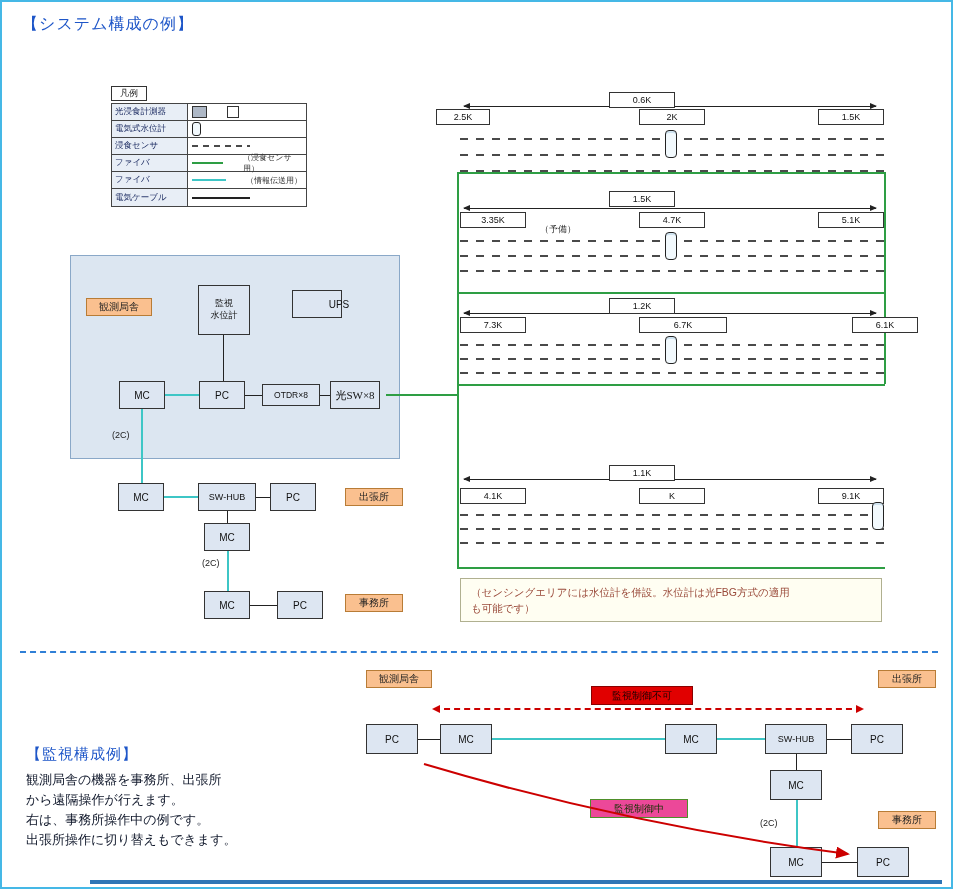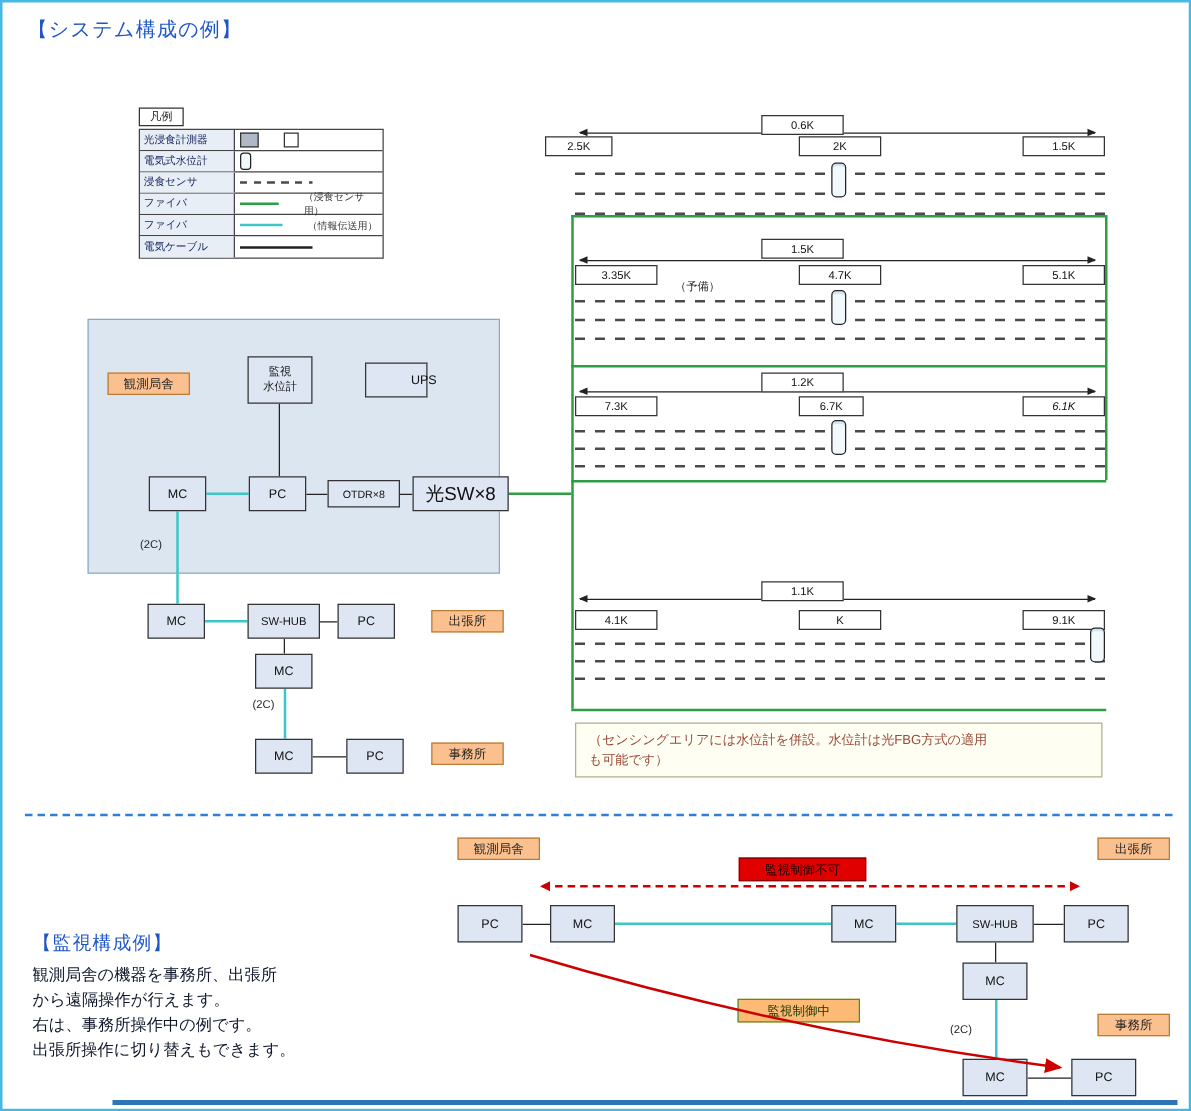--- a/index.html
+++ b/index.html
@@ -2,21 +2,21 @@
 <html><head>
 <meta charset="utf-8">
 <style>
   html,body{margin:0;padding:0;background:#fff;font-family:"Liberation Sans","DejaVu Sans",sans-serif;}
   #canvas{position:relative;width:953px;height:889px;background:#fff;border:2px solid #45b8e6;box-sizing:border-box;overflow:hidden;}
   .h1{position:absolute;color:#1e56c8;font-size:16px;letter-spacing:1px;}
   .h2{position:absolute;color:#17365d;font-size:13px;}
   .node{position:absolute;background:#dde6f2;border:1px solid #333;display:flex;align-items:center;justify-content:center;font-size:10px;color:#111;text-align:center;z-index:2;box-sizing:border-box;}
   .badge-orange{position:absolute;background:#fac08f;border:1px solid #b87c36;display:flex;align-items:center;justify-content:center;font-size:10px;color:#222;z-index:2;box-sizing:border-box;}
   .badge-red{position:absolute;background:#e10000;border:1px solid #8a0000;color:#1c0000;font-size:10px;display:flex;align-items:center;justify-content:center;z-index:2;}
-  .badge-green{position:absolute;background:#fdba74;border:1px solid #4e8f2a;color:#113300;font-size:10px;display:flex;align-items:center;justify-content:center;z-index:2;}
+  .badge-green{position:absolute;background:#ec4899;border:1px solid #4e8f2a;color:#113300;font-size:10px;display:flex;align-items:center;justify-content:center;z-index:2;}
   .post{position:absolute;background:#fff;border:1px solid #333;height:16px;display:flex;align-items:center;justify-content:center;font-size:9px;color:#111;z-index:2;box-sizing:border-box;}
   .hline{position:absolute;height:0;border-top:1px solid #222;z-index:1;}
   .hline.c2{border-top:2px solid #3ec6c6;}
   .hline.g2{border-top:2px solid #2e9e44;}
   .vline{position:absolute;width:0;border-left:1px solid #222;z-index:1;}
   .vline.c2{border-left:2px solid #3ec6c6;}
   .vline.g2{border-left:2px solid #2e9e44;}
   .dash{position:absolute;height:2px;background:repeating-linear-gradient(90deg,#4a4a4a 0 8px,transparent 8px 16px);z-index:1;}
   .cyl{position:absolute;width:10px;height:26px;background:#f2f9fd;border:1px solid #222;border-radius:4px;box-shadow:inset 0 2px 0 #cfe3f0;z-index:3;}
   .small{position:absolute;font-size:9px;color:#222;z-index:2;}
@@ -92,27 +92,27 @@
     <div class="lrow">
       <div class="lcell">電気ケーブル</div>
       <div class="lsym">
           <span class="lsolid" style="width:58px;background:#222;"></span>
         </div>
     </div>
   </div>
 
   <div class="panel" style="left:68px;top:253px;width:328px;height:202px;"></div>
   <div class="badge-orange" style="left:84px;top:296px;width:66px;height:18px;">観測局舎</div>
-  <div class="node pre" style="left:196px;top:283px;width:52px;height:38px;font-size:9px;">監視
+  <div class="node pre" style="left:196px;top:283px;width:52px;height:50px;font-size:9px;">監視
 水位計</div>
   <div class="node" style="left:290px;top:288px;width:50px;height:28px;padding-left:44px;">UPS</div>
   <div class="node" style="left:117px;top:379px;width:46px;height:28px;">MC</div>
   <div class="node" style="left:197px;top:379px;width:46px;height:28px;">PC</div>
   <div class="node" style="left:260px;top:382px;width:58px;height:22px;font-size:8.5px;">OTDR×8</div>
-  <div class="node" style="left:328px;top:379px;width:77px;height:28px;font-size:15px;">光SW×8</div>
+  <div class="node" style="left:328px;top:379px;width:50px;height:28px;font-size:11px;font-family:Liberation Serif, serif;">光SW×8</div>
   <div class="small" style="left:110px;top:428px;">(2C)</div>
 
   <div class="vline" style="left:221px;top:321px;height:58px;"></div>
   <div class="hline c2" style="left:163px;top:392px;width:34px;"></div>
   <div class="hline" style="left:243px;top:393px;width:17px;"></div>
   <div class="hline" style="left:318px;top:393px;width:10px;"></div>
   <div class="hline g2" style="left:384px;top:392px;width:71px;"></div>
   <div class="vline c2" style="left:139px;top:407px;height:74px;"></div>
 
   <div class="node" style="left:116px;top:481px;width:46px;height:28px;">MC</div>
@@ -155,22 +155,22 @@
   <div class="post" style="left:816px;top:210px;width:66px;">5.1K</div>
   <div class="small" style="left:538px;top:221px;">（予備）</div>
   <div class="dash" style="left:458px;top:238px;width:424px;"></div>
   <div class="dash" style="left:458px;top:253px;width:424px;"></div>
   <div class="dash" style="left:458px;top:268px;width:424px;"></div>
   <div class="cyl" style="left:663px;top:230px;"></div>
 
   <div class="post spanbox" style="left:607px;top:296px;width:66px;">1.2K</div>
   <div class="darrow" style="left:462px;top:311px;width:412px;"></div>
   <div class="post" style="left:458px;top:315px;width:66px;">7.3K</div>
-  <div class="post" style="left:637px;top:315px;width:52px;">6.7K</div>
-  <div class="post" style="left:816px;top:315px;width:66px;font-style:italic;">6.1K</div>
+  <div class="post" style="left:637px;top:315px;width:88px;">6.7K</div>
+  <div class="post" style="left:850px;top:315px;width:66px;">6.1K</div>
   <div class="dash" style="left:458px;top:342px;width:424px;"></div>
   <div class="dash" style="left:458px;top:356px;width:424px;"></div>
   <div class="dash" style="left:458px;top:370px;width:424px;"></div>
   <div class="cyl" style="left:663px;top:334px;"></div>
 
   <div class="post spanbox" style="left:607px;top:463px;width:66px;">1.1K</div>
   <div class="darrow" style="left:462px;top:477px;width:412px;"></div>
   <div class="post" style="left:458px;top:486px;width:66px;">4.1K</div>
   <div class="post" style="left:637px;top:486px;width:66px;">K</div>
   <div class="post" style="left:816px;top:486px;width:66px;">9.1K</div>

